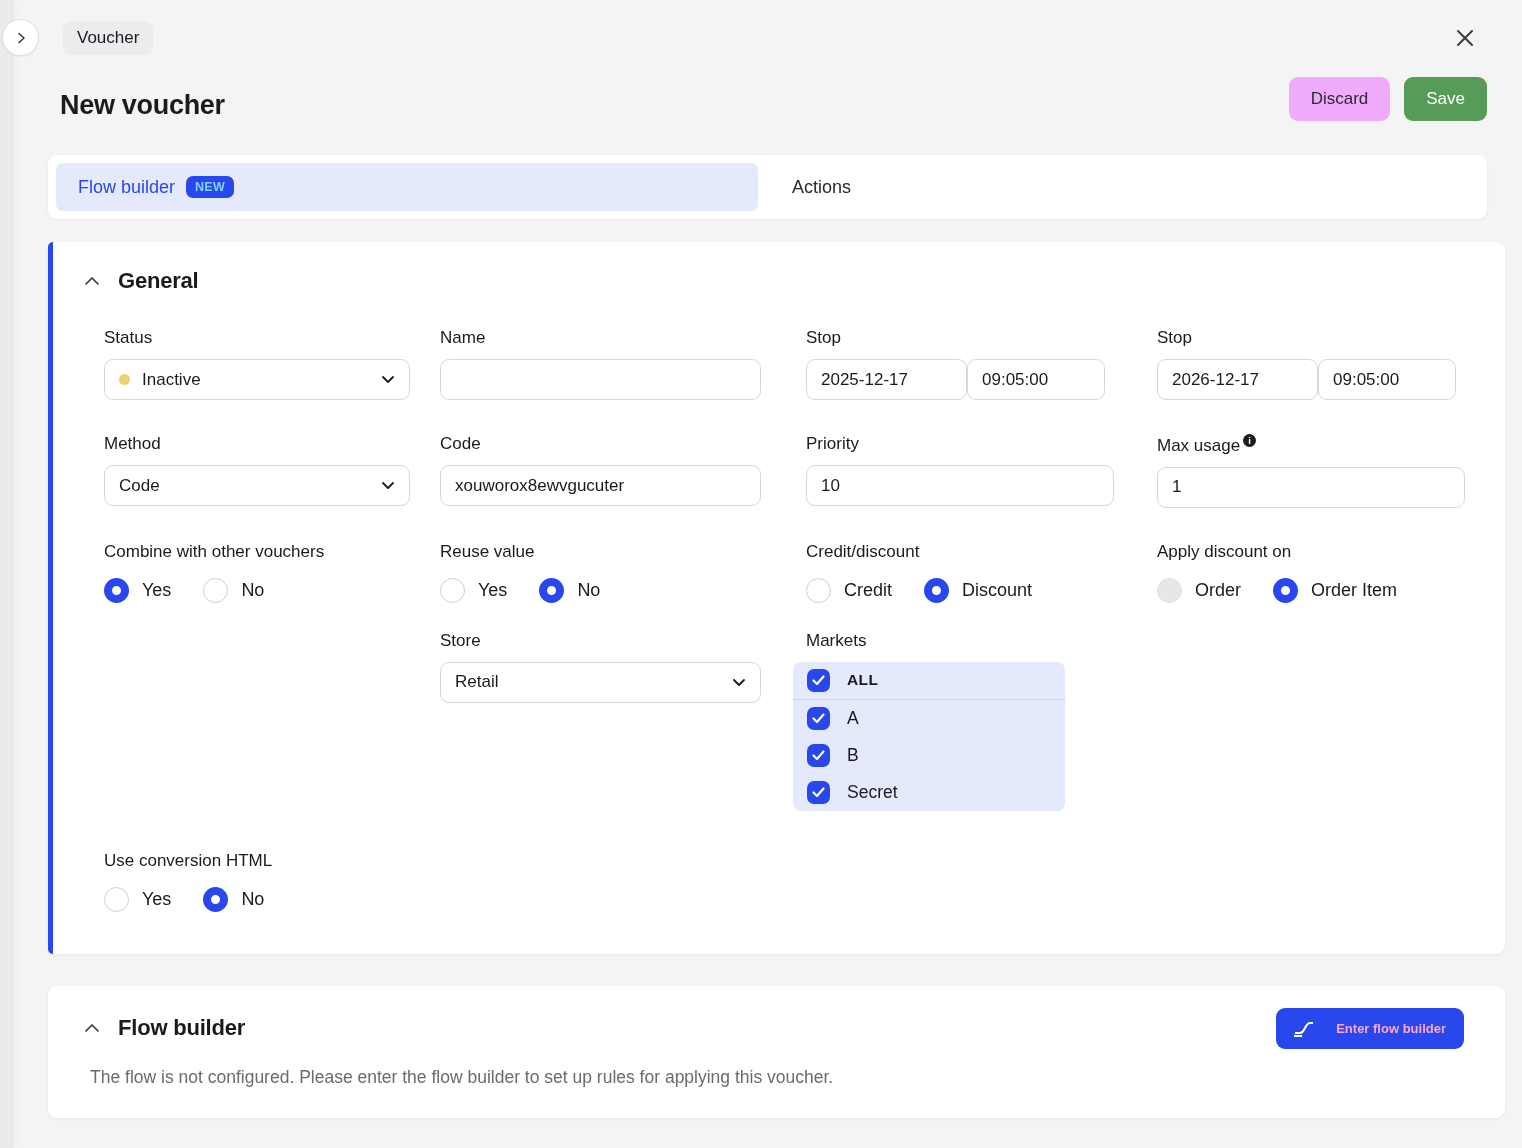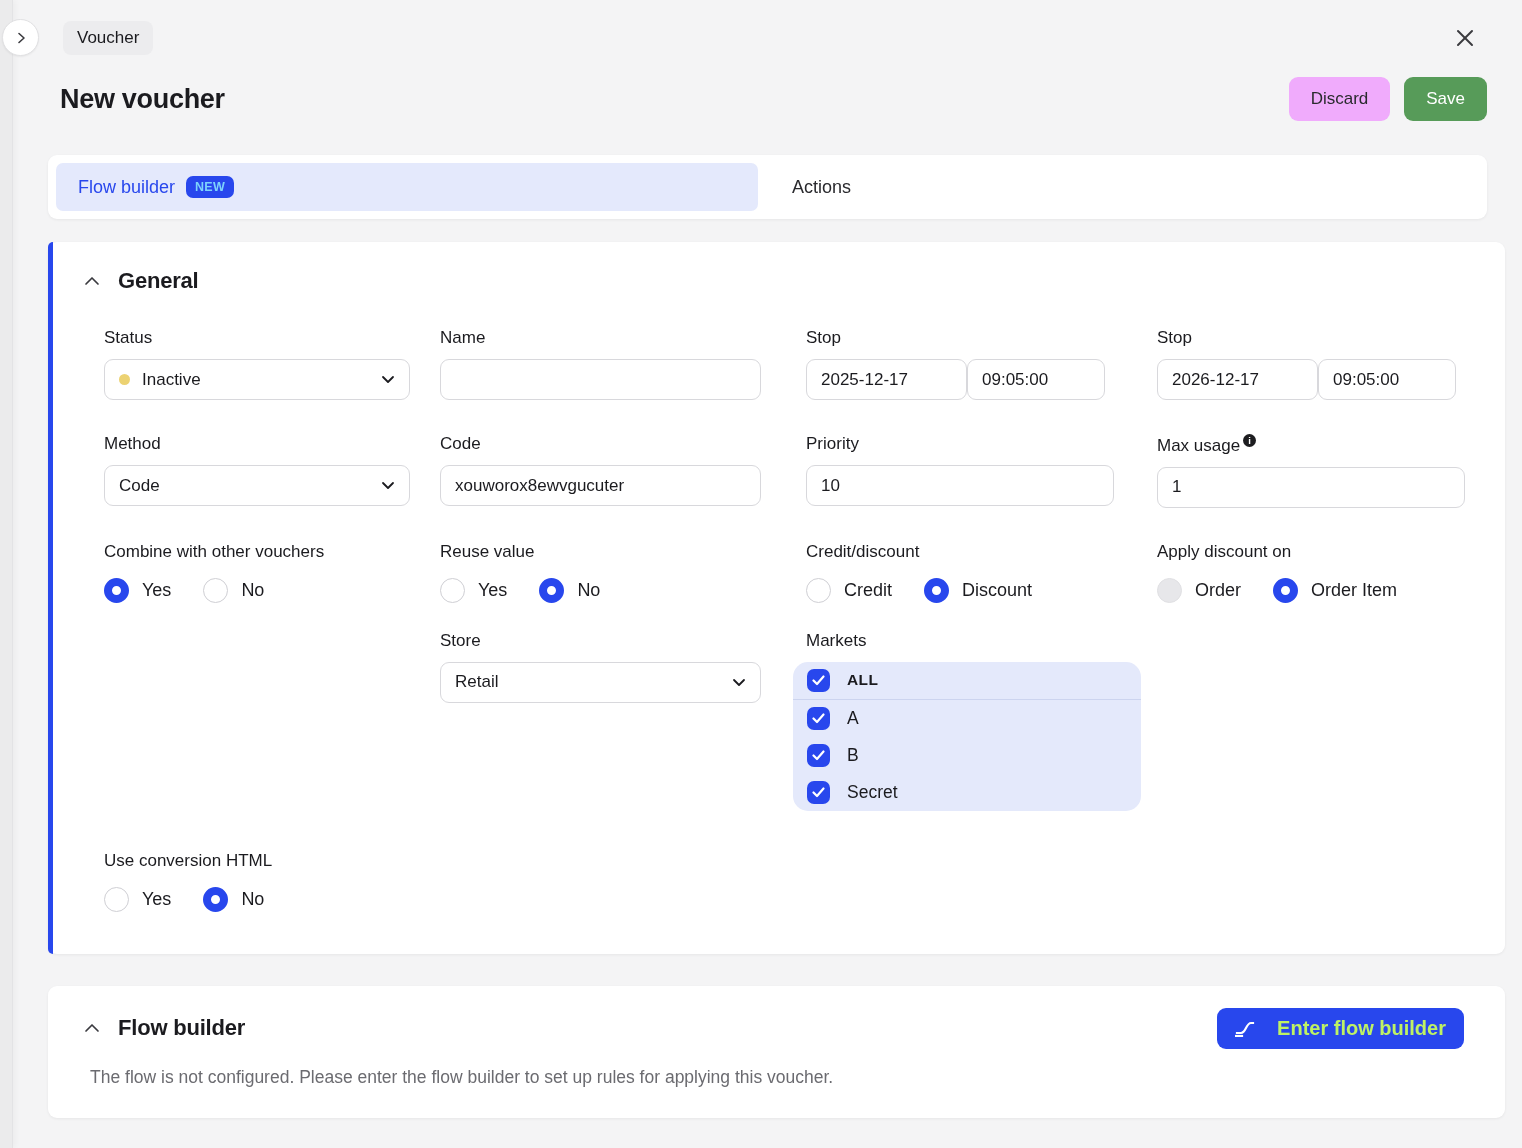--- a/index.html
+++ b/index.html
@@ -26,21 +26,21 @@
 
   
   .topbar { display:flex; align-items:center; justify-content:space-between; padding-top:21px; }
   .crumb-chip {
     margin-left:15px; background:#ececee; border-radius:8px;
     padding:7px 14px; font-size:17px; color:#1b1b1f; cursor:pointer;
   }
   .close-btn { margin-right:30px; cursor:pointer; display:flex; }
 
   
-  .title-row { display:flex; align-items:center; justify-content:space-between; margin-top:22px; }
+  .title-row { display:flex; align-items:flex-end; justify-content:space-between; margin-top:22px; }
   .page-title { font-size:27px; font-weight:bold; letter-spacing:-0.3px; margin-left:12px; }
   .title-actions { display:flex; gap:14px; margin-right:18px; }
   .btn { border:none; border-radius:9px; font-size:17px; padding:0 22px; height:44px; cursor:pointer; font-family:inherit; }
   .btn-discard { background:#f0abfc; color:#2a2a2e; }
   .btn-save { background:#579b59; color:#fff; }
 
   
   .tabbar {
     margin-top:34px; width:1439px; background:#fff; border-radius:9px;
     box-shadow:0 1px 3px rgba(0,0,0,0.06); padding:8px; display:flex; align-items:center;
@@ -96,35 +96,35 @@
 
   
   .radio-row { display:flex; align-items:center; gap:32px; margin-top:16px; }
   .radio-opt { display:flex; align-items:center; gap:13px; cursor:pointer; font-size:18px; }
   .radio { width:25px; height:25px; border-radius:50%; flex:0 0 auto; }
   .radio.on { background:#fff; border:8px solid #2847ed; }
   .radio.off { background:#fff; border:1.5px solid #cfcfd4; }
   .radio.off-disabled { background:#e7e7ea; border:1px solid #e0e0e3; }
 
   
-  .markets-panel { background:#e4e9fb; border-radius:15px; width:348px; overflow:hidden; }
+  .markets-panel { background:#e4e9fb; border-radius:8px; width:272px; overflow:hidden; }
   .market-row { display:flex; align-items:center; gap:17px; padding:7px 0 7px 14px; cursor:pointer; }
   .market-row.head { border-bottom:1px solid #ccd4ef; }
   .market-row.head .market-label { font-weight:bold; font-size:15.5px; letter-spacing:0.4px; }
   .market-label { font-size:17.5px; color:#1b1b1f; }
   .checkbox {
     width:23px; height:23px; border-radius:7px; background:#2847ed;
     display:flex; align-items:center; justify-content:center; flex:0 0 auto;
   }
 
   
   .card-flow { margin-top:32px; width:1457px; padding:22px 41px 30px 20px; }
   .flow-head { display:flex; align-items:center; justify-content:space-between; }
   .btn-flow {
-    background:#2847ed; color:#bef264; font-weight:bold; font-size:20px;
+    background:#2847ed; color:#f9a8d4; font-weight:bold; font-size:13px;
     border:none; border-radius:9px; height:41px; padding:0 18px;
     display:flex; align-items:center; gap:22px; cursor:pointer; font-family:inherit;
   }
   .flow-msg { margin-top:18px; margin-left:22px; font-size:17.5px; color:#6b6b70; }
 </style>
 </head>
 <body>
 
 <div class="left-rail"></div>
 

